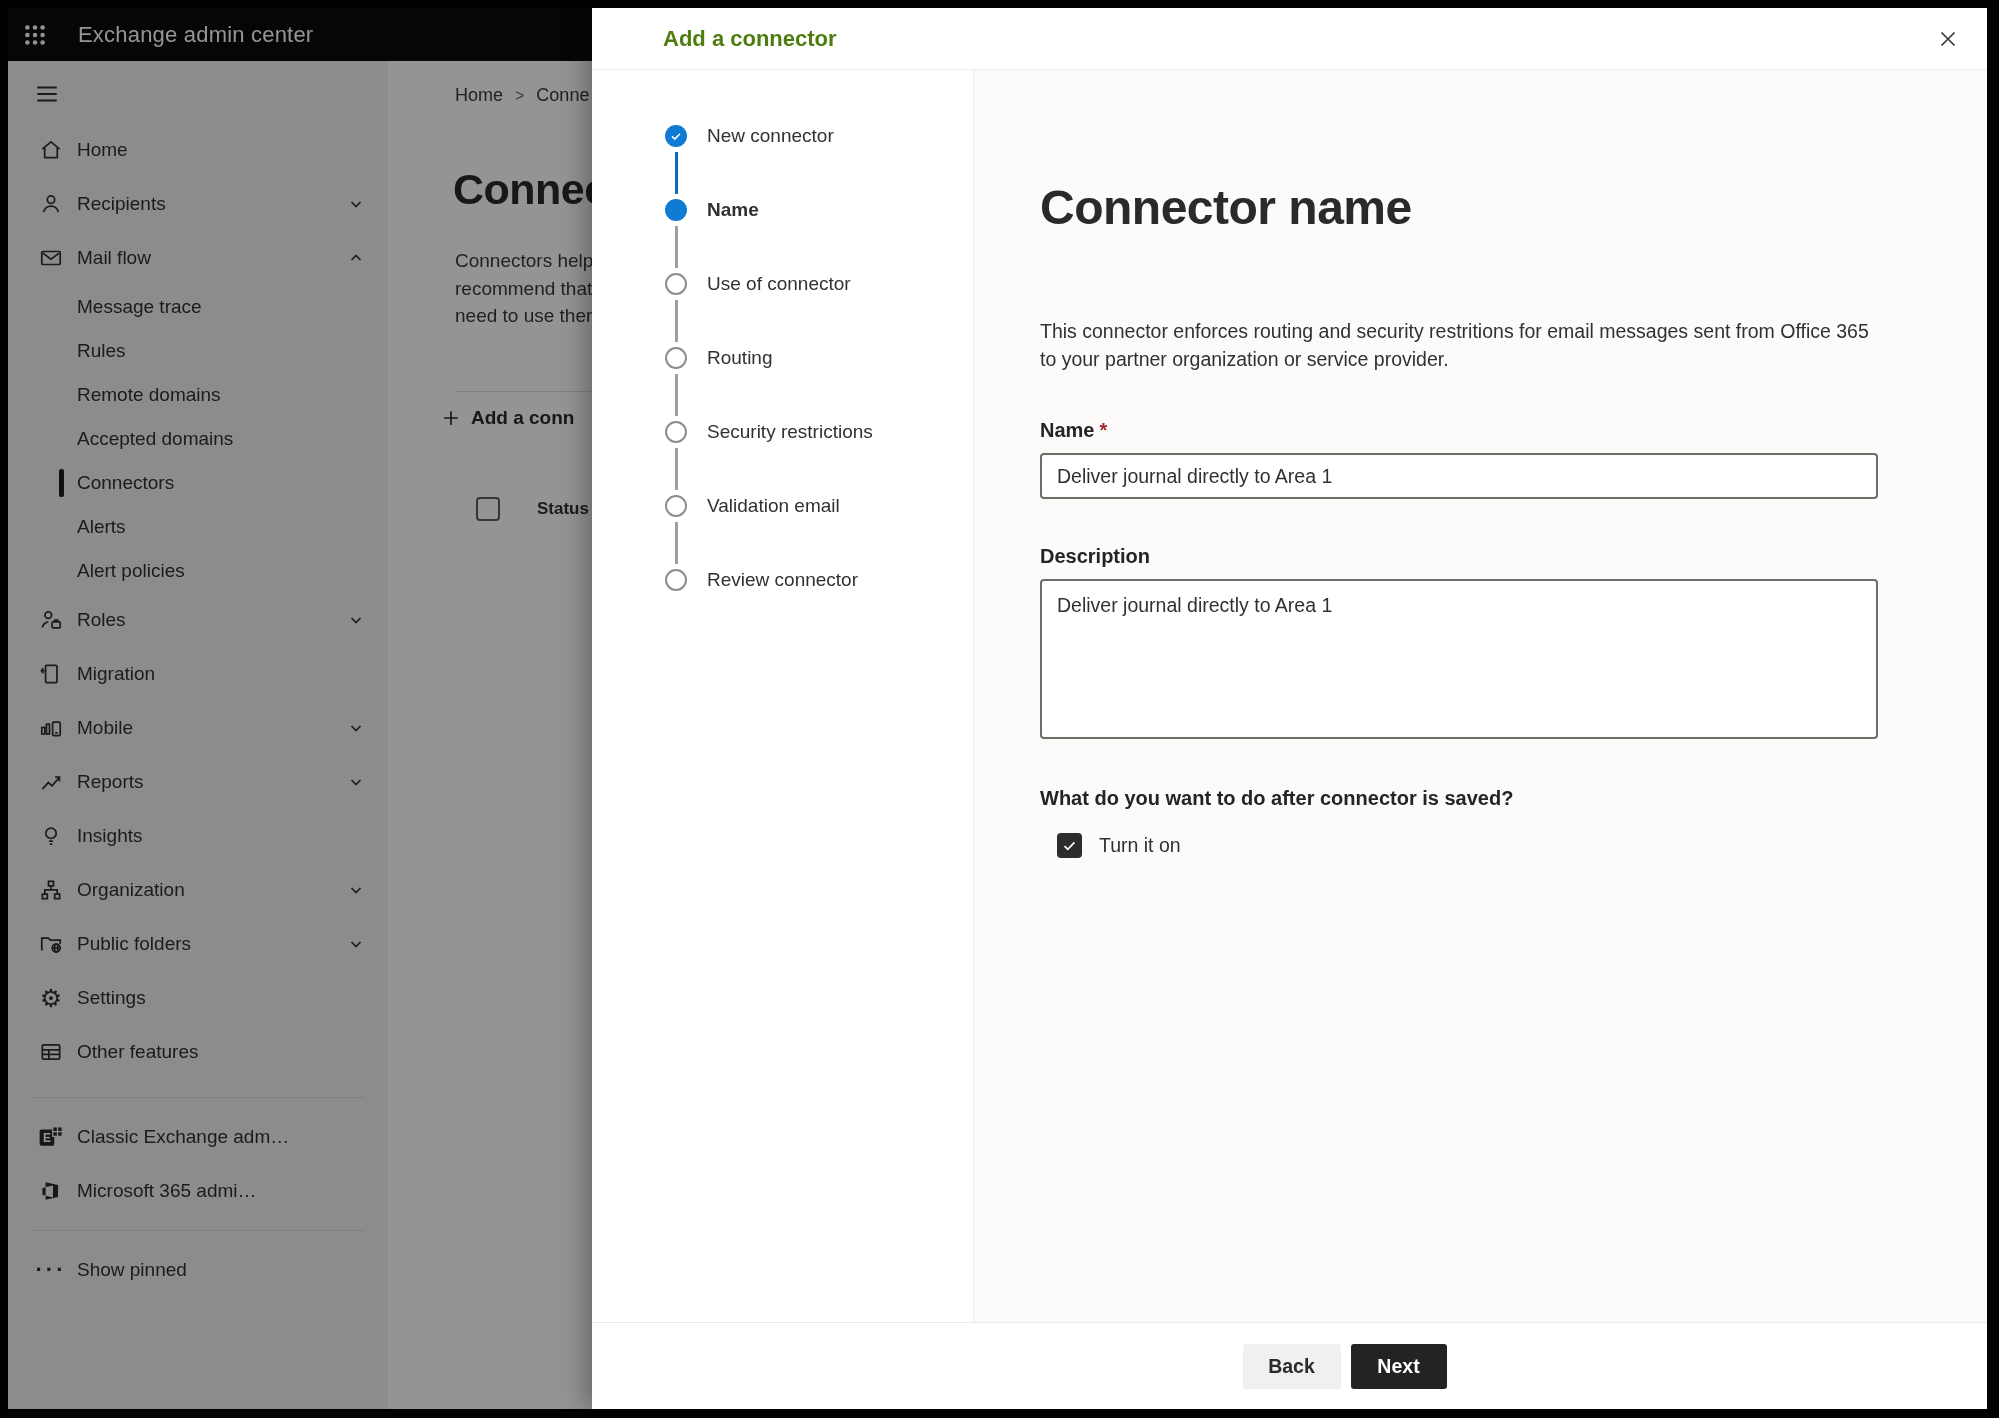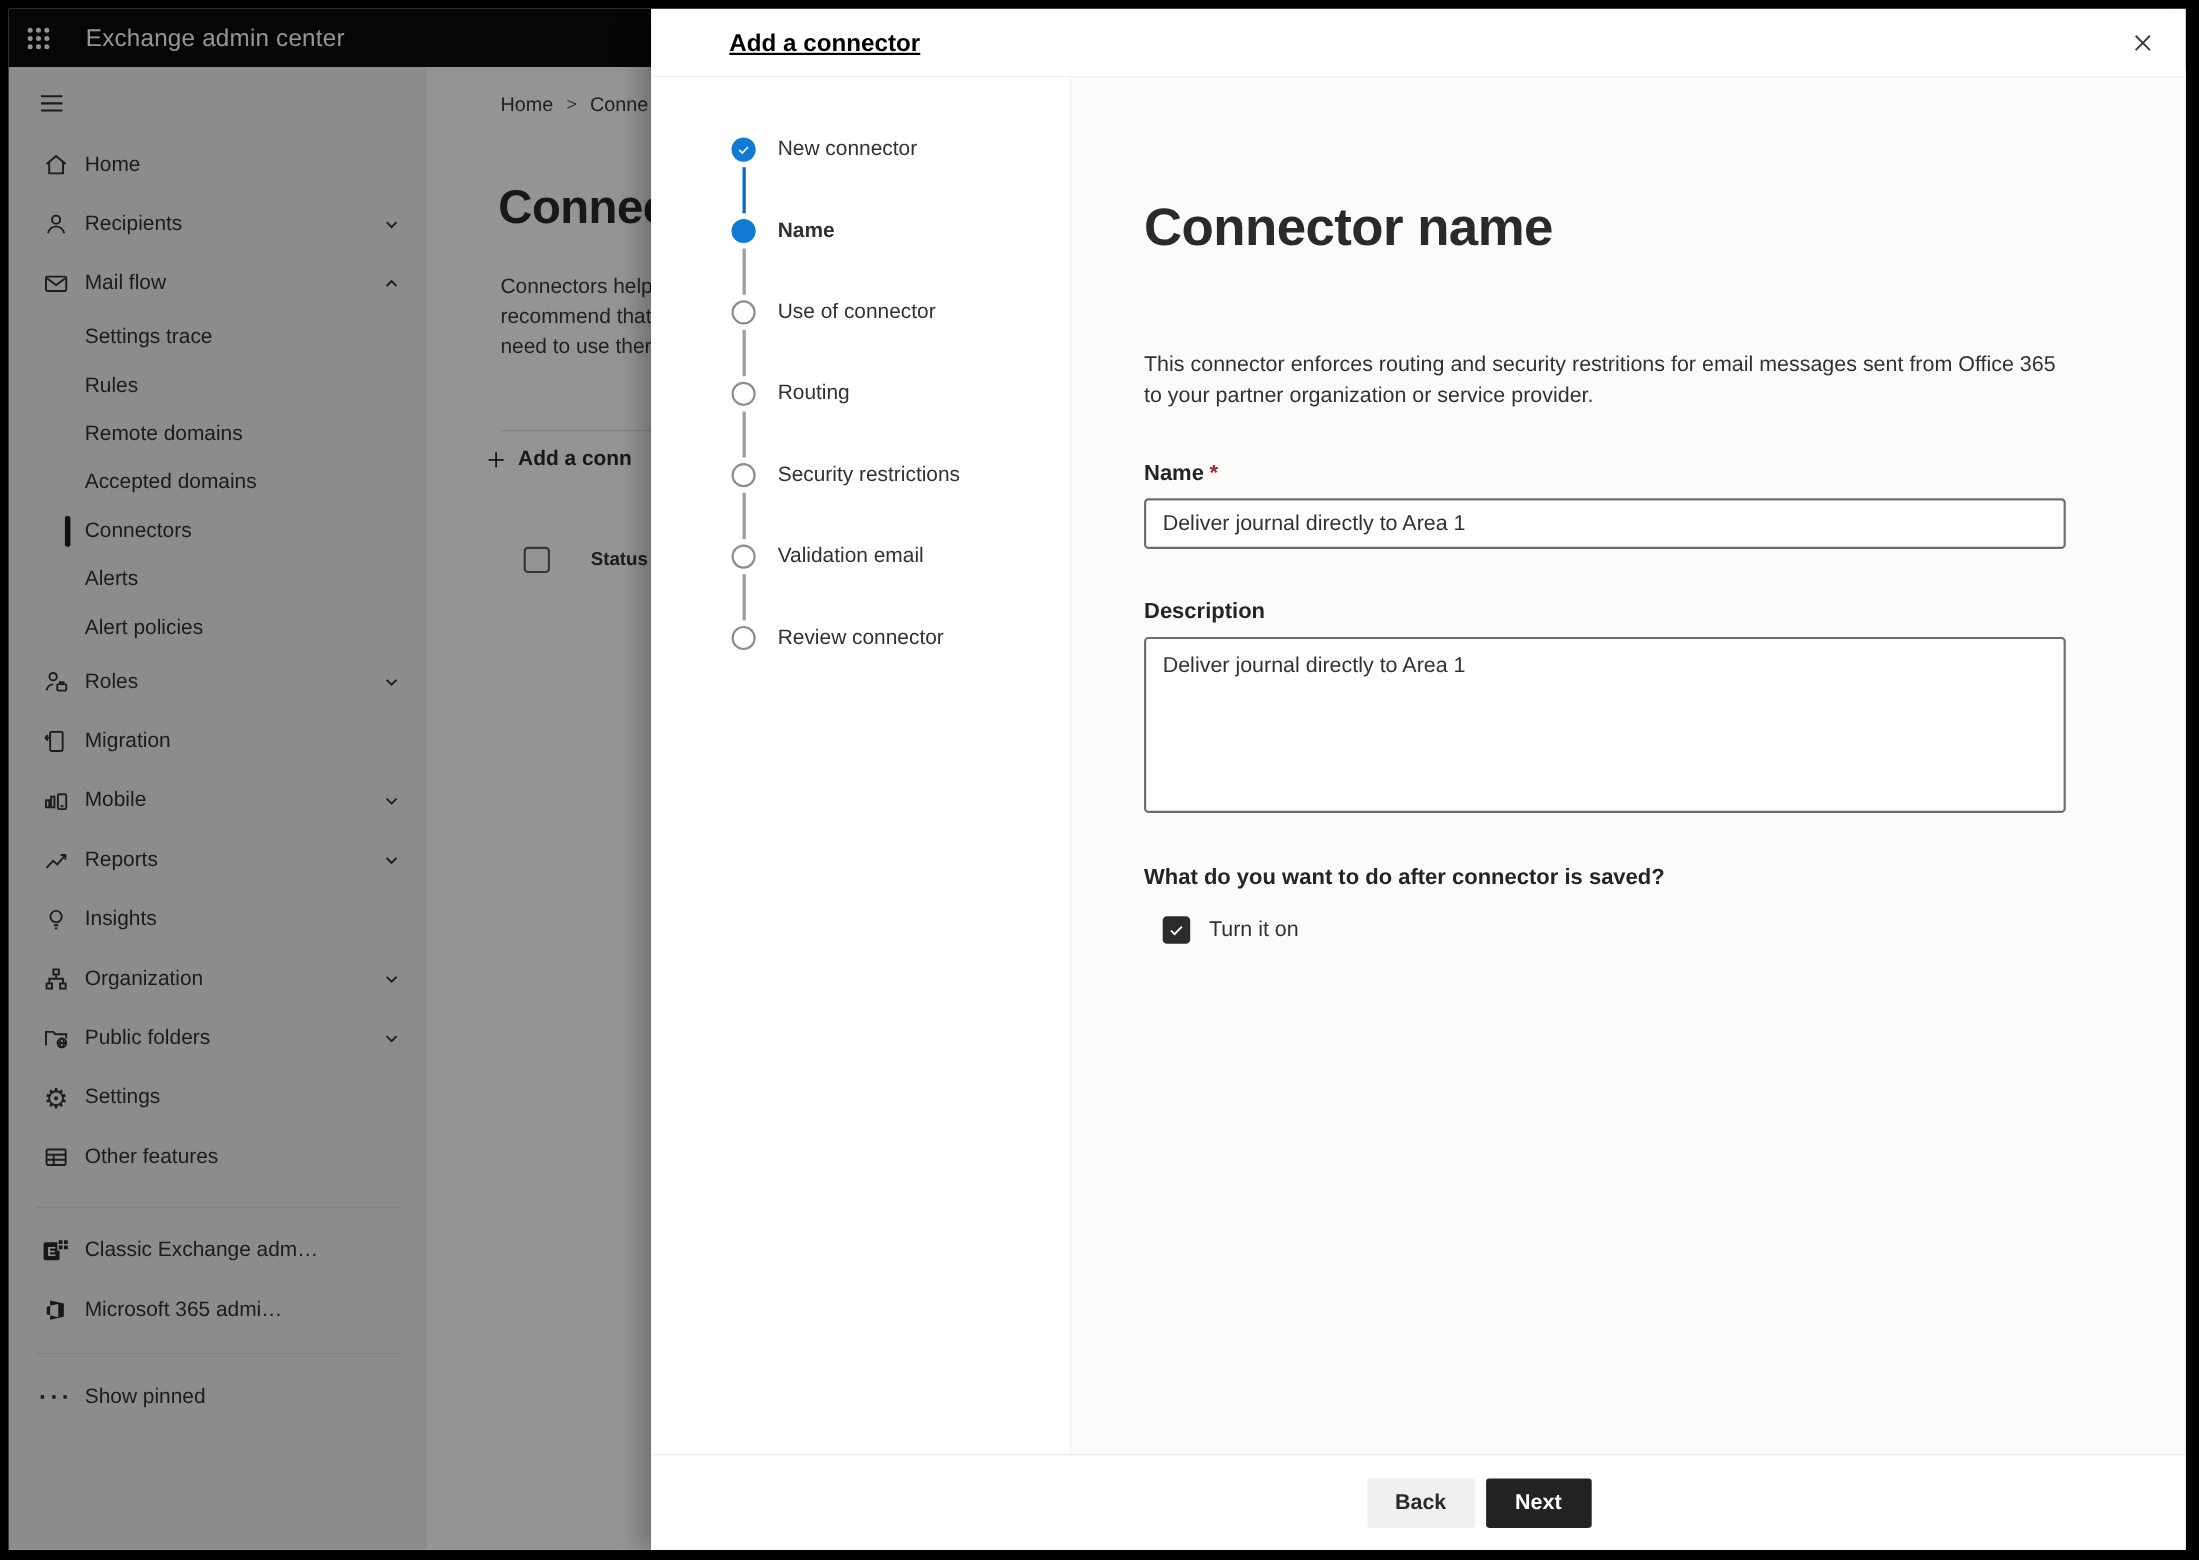--- a/index.html
+++ b/index.html
@@ -41,21 +41,21 @@
   .row-header { position:absolute; left:88px; top:436px; display:flex; align-items:center; }
   .bg-checkbox { width:24px; height:24px; border:2px solid #605e5c; border-radius:4px; background:transparent; cursor:pointer; }
   .status-lbl { margin-left:37px; font-size:17px; font-weight:600; color:#323130; }
 
   
   .overlay { position:absolute; inset:0; background:rgba(0,0,0,0.42); z-index:5; }
 
   
   .dialog { position:absolute; left:584px; top:0; right:0; bottom:0; background:#fff; z-index:10; display:flex; flex-direction:column; box-shadow:-8px 0 22px rgba(0,0,0,.28); }
   .dialog-header { flex:none; height:62px; position:relative; display:flex; align-items:center; border-bottom:1px solid #f0eeec; background:#fff; }
-  .dialog-title { margin-left:71px; font-size:22px; font-weight:700; color:#000000;text-decoration:underline; }
+  .dialog-title { margin-left:71px; font-size:22px; font-weight:700; color:#4d7c0f; }
   .close-btn { position:absolute; right:24px; top:16px; width:30px; height:30px; display:flex; align-items:center; justify-content:center; cursor:pointer; color:#3a3a38; }
 
   .dialog-body { flex:1; display:flex; min-height:0; }
   .stepper-col { flex:none; width:382px; border-right:1px solid #efedeb; background:#fff; padding-top:55px; overflow:hidden; }
   .step { position:relative; margin-left:73px; display:flex; align-items:center; padding-bottom:52px; cursor:default; }
   .step:not(:last-child)::after { content:''; position:absolute; left:9.5px; top:27px; height:42px; width:3px; background:#a19f9d; }
   .step.line-blue:not(:last-child)::after { background:#0f6cbd; }
   .dot { width:22px; height:22px; border-radius:50%; flex:none; display:flex; align-items:center; justify-content:center; }
   .step.complete .dot, .step.current .dot { background:#0f7bd4; }
   .step.upcoming .dot { background:#fff; border:2.5px solid #8f8d8b; }
@@ -146,21 +146,21 @@
                 </svg>
               </span>
             <span class="lbl">Mail flow</span>
             <span class="chev">
                 <svg width="16" height="16" viewBox="0 0 16 16" stroke="currentColor" stroke-width="1.7" fill="none">
                   <path d="M3.5 10 8 5.5l4.5 4.5"></path>
                 </svg>
               </span>
           </div>
           <div class="nav-sub">
-              <span>Settings trace</span>
+              <span>Message trace</span>
             </div>
           <div class="nav-sub">
               <span>Rules</span>
             </div>
           <div class="nav-sub">
               <span>Remote domains</span>
             </div>
           <div class="nav-sub">
               <span>Accepted domains</span>
             </div>

